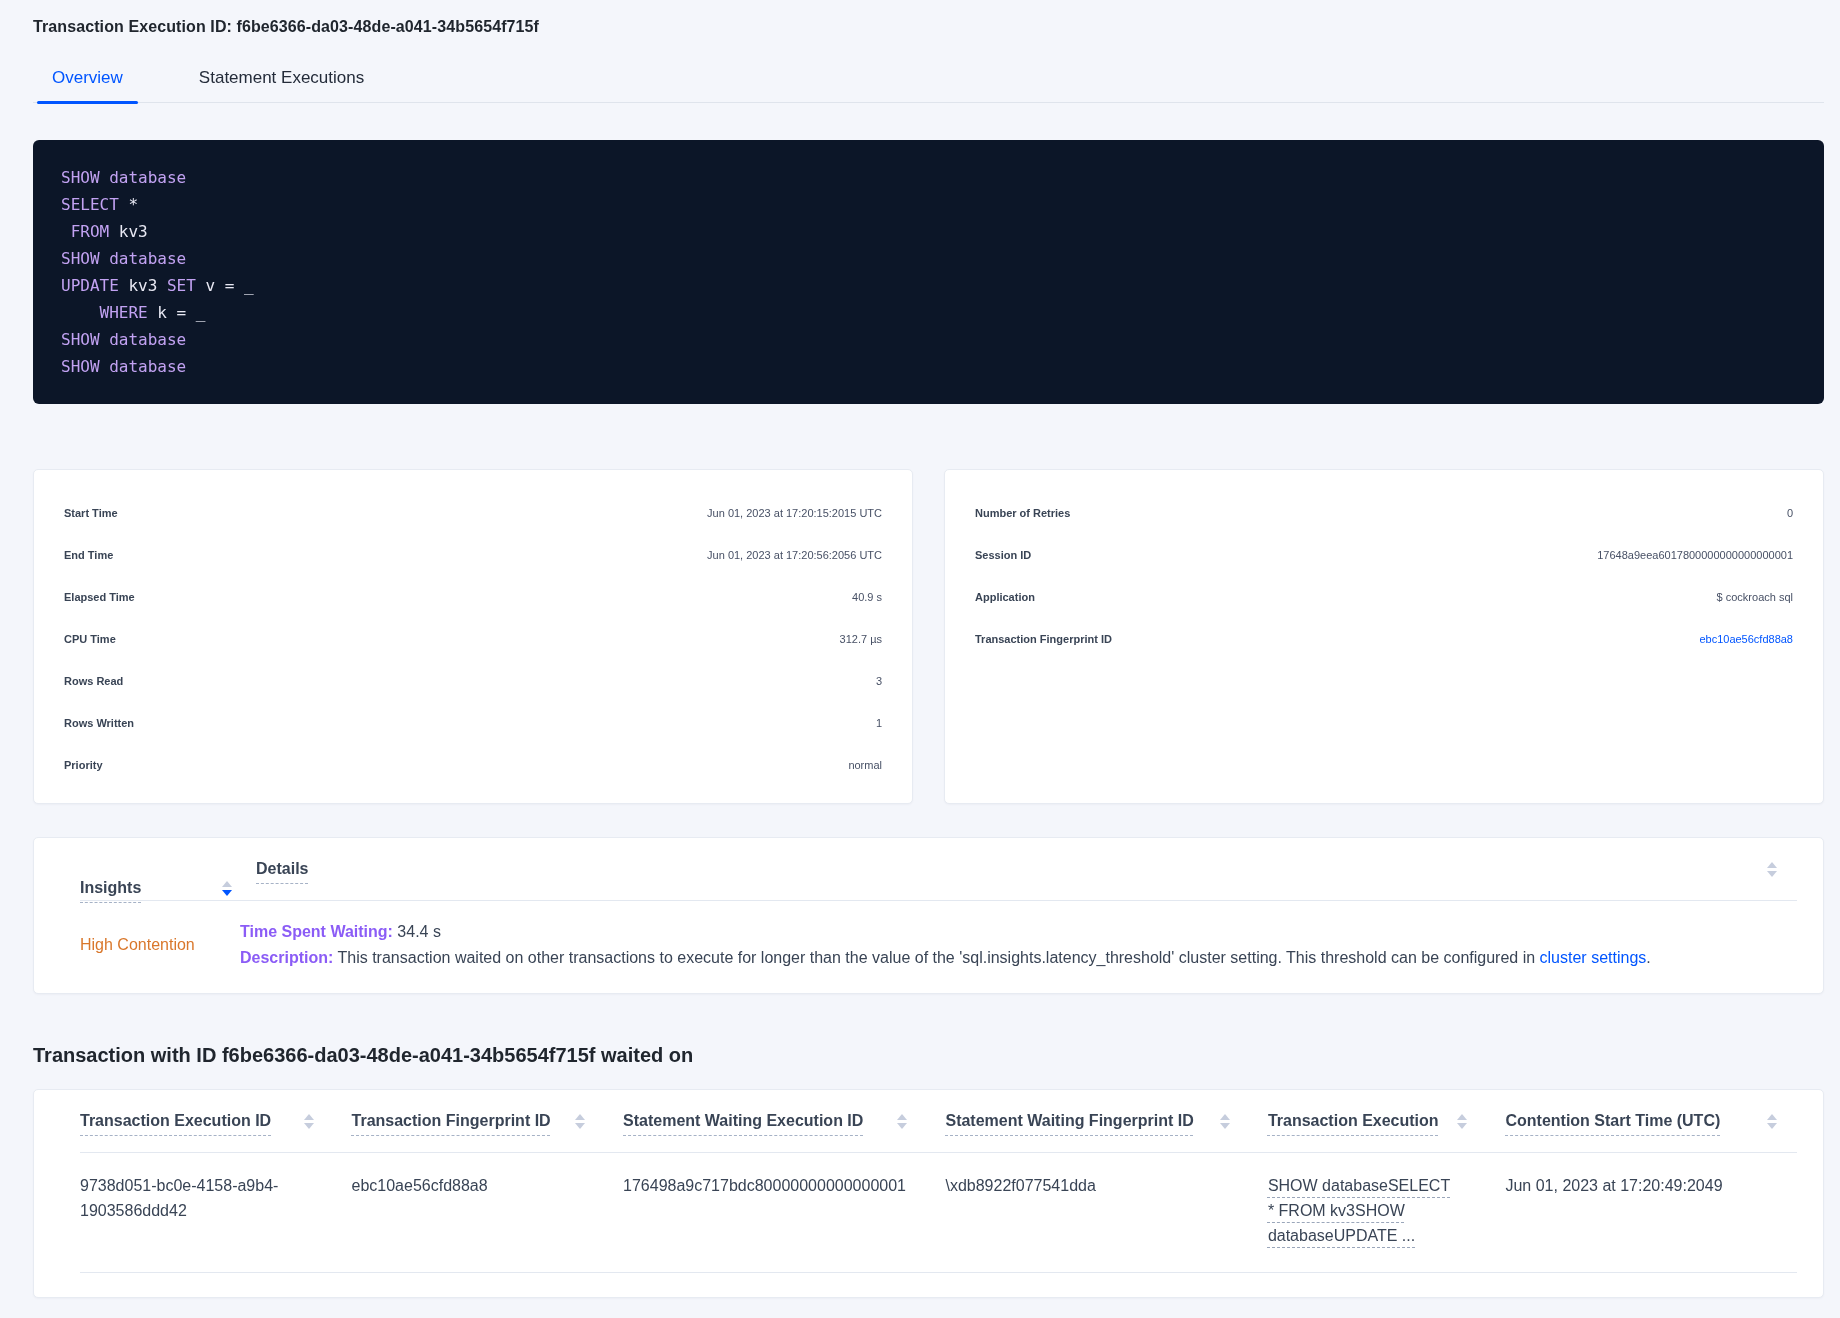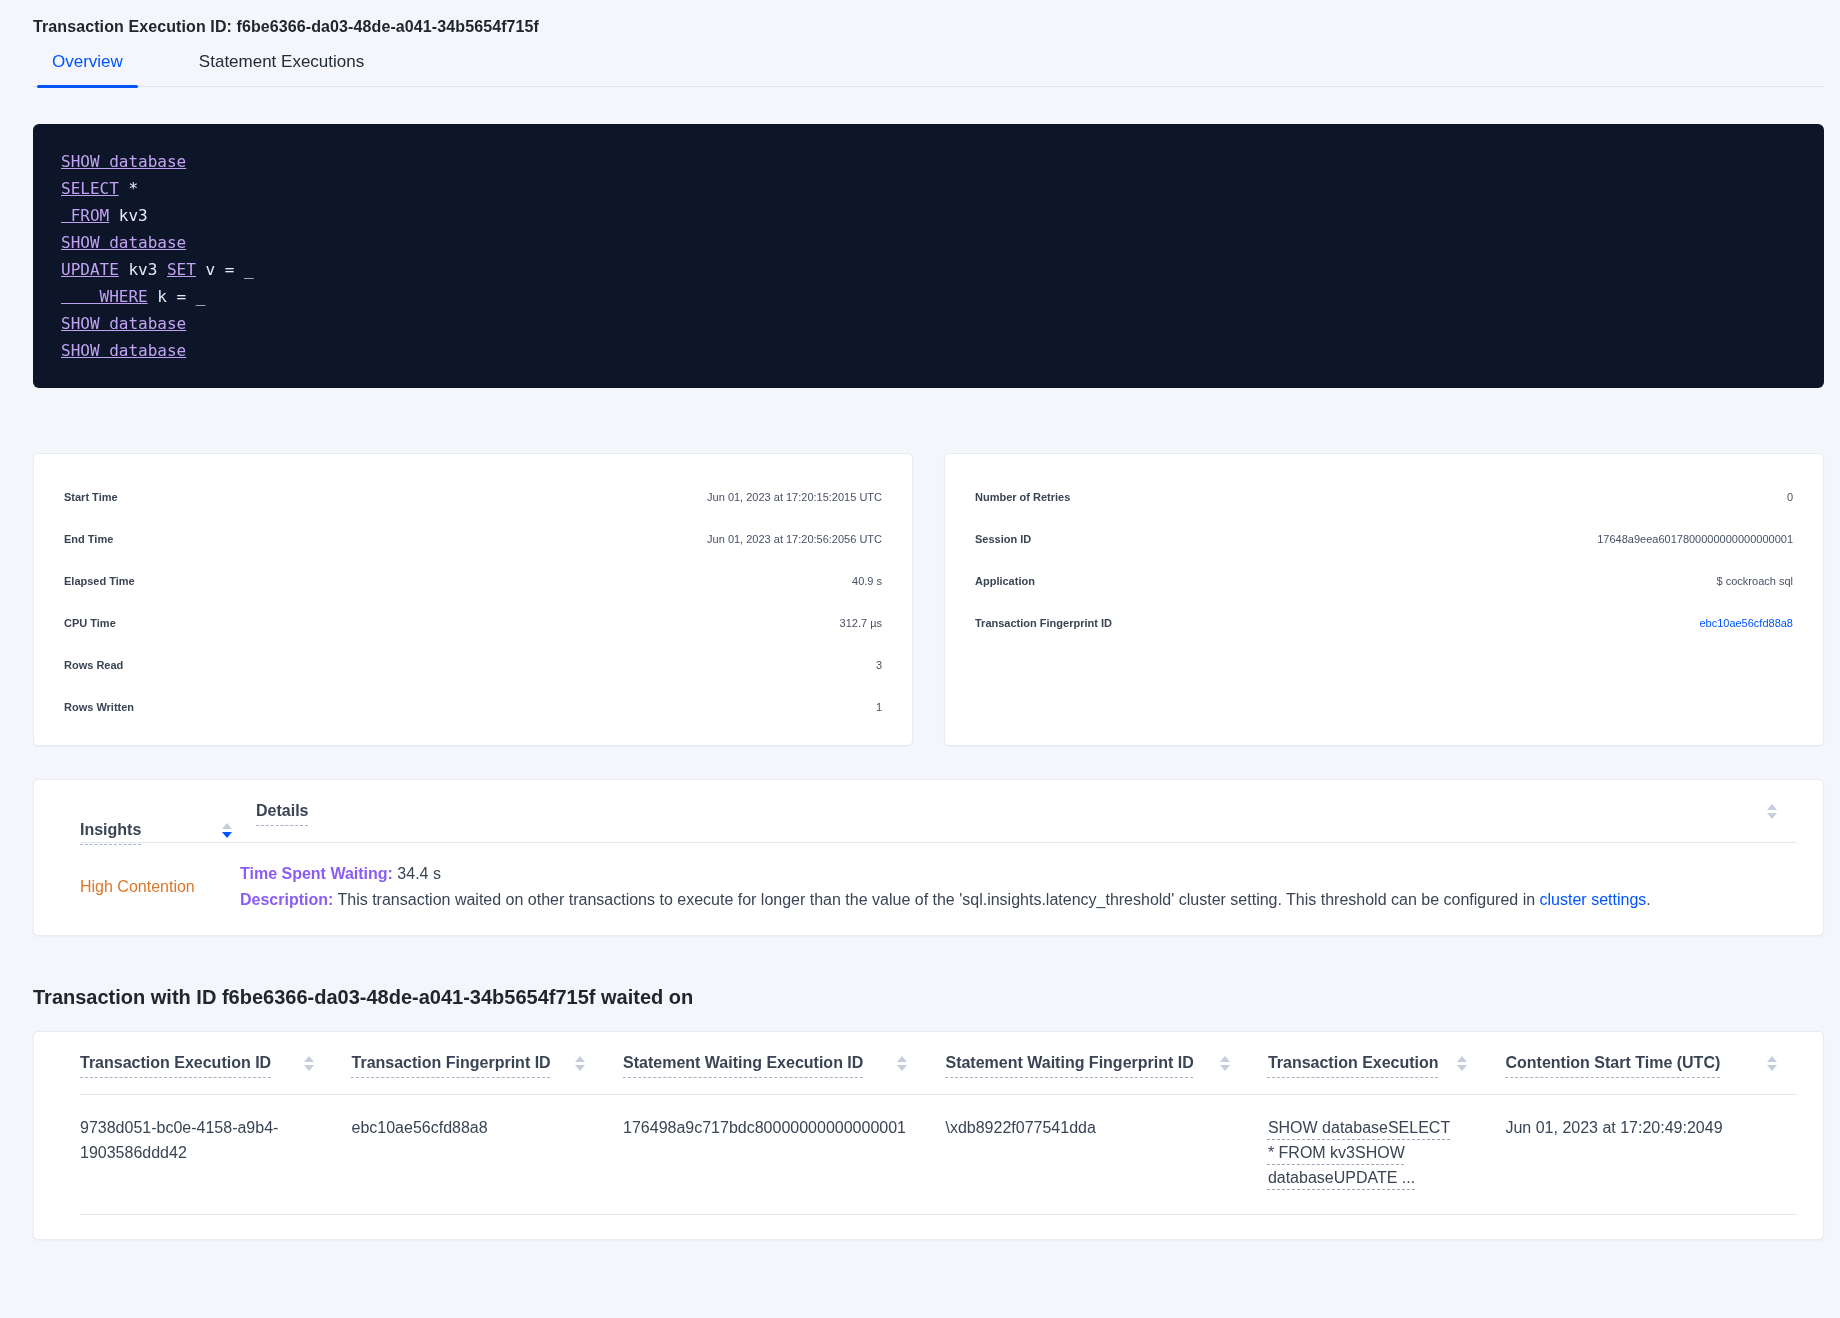--- a/index.html
+++ b/index.html
@@ -15,21 +15,21 @@
   .page-title {
     padding-top: 18px;
     font-size: 16px;
     font-weight: 700;
     color: #20262e;
     letter-spacing: 0.1px;
   }
 
   
   .tabbar {
-    margin-top: 8px;
+    margin-top: 24px;
     border-bottom: 1px solid #dfe4ec;
     display: flex;
     align-items: flex-end;
   }
   .tab {
     position: relative;
     font-size: 17px;
     padding: 8px 15px 14px 15px;
     margin-left: 4px;
     margin-right: 42px;
@@ -45,21 +45,21 @@
   
   .codebox {
     margin-top: 37px;
     background: #0c1628;
     border-radius: 6px;
     padding: 24px 28px;
     font-family: "DejaVu Sans Mono", monospace;
     font-size: 16px;
   }
   .code-line { line-height: 27px; white-space: pre; }
-  .kw { color: #c2a2f2; text-decoration: underline; }
+  .kw { color: #c2a2f2; }
   .pl { color: #e9e9f4; }
 
   
   .card {
     background: #ffffff;
     border: 1px solid #e7ebf2;
     border-radius: 5px;
     box-shadow: 0 1px 2px rgba(50,60,90,0.04);
   }
   .cards-row {
@@ -221,20 +221,24 @@
         <span class="stat-label">CPU Time</span>
         <span class="stat-value">312.7 µs</span>
       </div>
       <div class="stat-row">
         <span class="stat-label">Rows Read</span>
         <span class="stat-value">3</span>
       </div>
       <div class="stat-row">
         <span class="stat-label">Rows Written</span>
         <span class="stat-value">1</span>
+      </div>
+      <div class="stat-row">
+        <span class="stat-label">Priority</span>
+        <span class="stat-value">normal</span>
       </div>
     </div>
 
     <div class="card stats-card">
       <div class="stat-row">
         <span class="stat-label">Number of Retries</span>
         <span class="stat-value">0</span>
       </div>
       <div class="stat-row">
         <span class="stat-label">Session ID</span>

